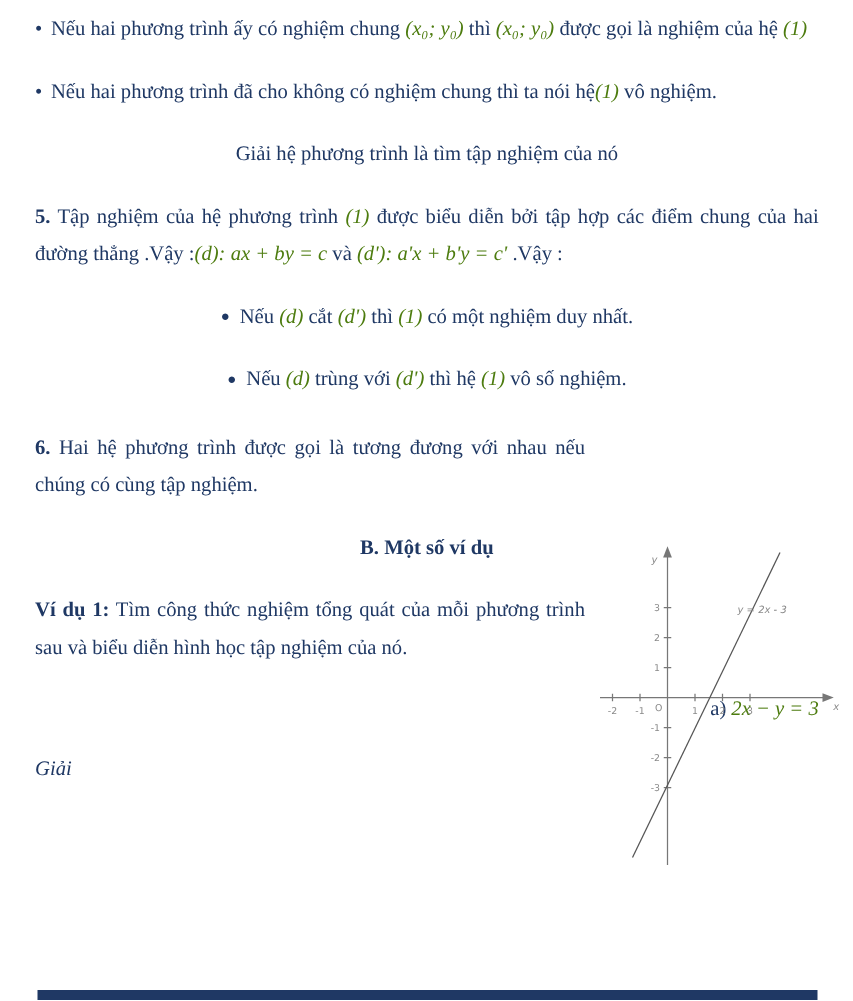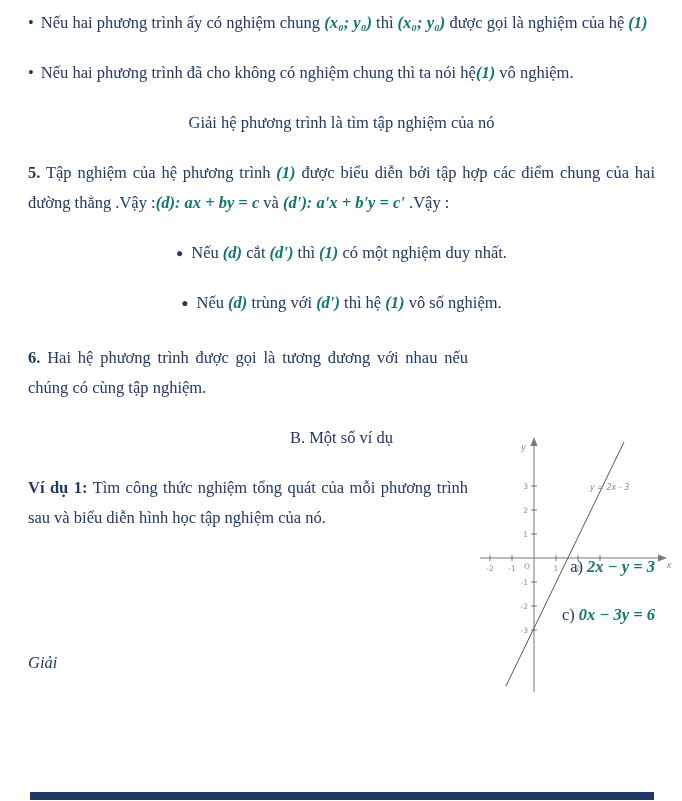--- a/index.html
+++ b/index.html
@@ -9,25 +9,25 @@
     font-family:"Liberation Serif","DejaVu Serif",serif;
     color:#1F3864;
   }
   .content{position:absolute;left:28px;top:0;width:627px;padding-top:8px;}
   .para{
     font-size:16.5px;line-height:30px;margin:0 0 20px 0;
     text-align:justify;
   }
   .para.no-just{text-align:center;}
   .narrow{width:440px;}
-  .math{font-style:italic;color:#0f766e;font-family:"Liberation Serif","DejaVu Serif",serif;font-weight:bold;}
+  .math{font-style:italic;color:#4d7c0f;font-family:"Liberation Serif","DejaVu Serif",serif;}
   .bullet-sm{margin-right:7px;color:#1F3864;}
   .bullet-lg{font-size:12px;vertical-align:1px;margin-right:8px;color:#1F3864;}
   .bold{font-weight:bold;}
-  .heading{font-weight:normal;}
+  .heading{font-weight:bold;}
   .eq{line-height:28px;margin-bottom:20px;text-align:right;}
   .eq .math{margin-left:4px;}
   .pre6{margin-top:25px;font-family:Liberation Serif, serif;}
   .giai{font-weight:normal;font-style:italic;line-height:28px;margin-bottom:4px;}
   .graph-box{position:absolute;left:476px;top:434px;width:200px;height:264px;}
   .graph-box svg{display:block;}
   .gtick{font-family:"DejaVu Sans",sans-serif;font-size:7.5px;fill:#8a8a8a;}
   .gaxis-letter{font-family:"DejaVu Sans",sans-serif;font-size:8px;fill:#8a8a8a;font-style:italic;}
   .gline-label{font-family:"DejaVu Sans",sans-serif;font-size:8px;fill:#8a8a8a;font-style:italic;}
   .footer-bar{position:absolute;left:30px;top:792px;width:624px;height:8px;background:#1F3864;}
@@ -72,23 +72,20 @@
 
   <p class="para narrow">
     <span class="bold">Ví dụ 1:</span><span> Tìm công thức nghiệm tổng quát của mỗi phương trình sau và biểu diễn hình học tập nghiệm của nó.</span>
   </p>
 
   <p class="para eq">
     <span>a)</span><span class="math">2x − y = 3</span>
   </p>
 
 
-  <p class="para eq">
-    <span>c)</span><span class="math">0x − 3y = 6</span>
-  </p>
 
   <p class="para giai">
     <span>Giải</span>
   </p>
 
 </div>
 
 <div class="graph-box">
   <svg width="200" height="264" viewBox="0 0 200 264">
 

